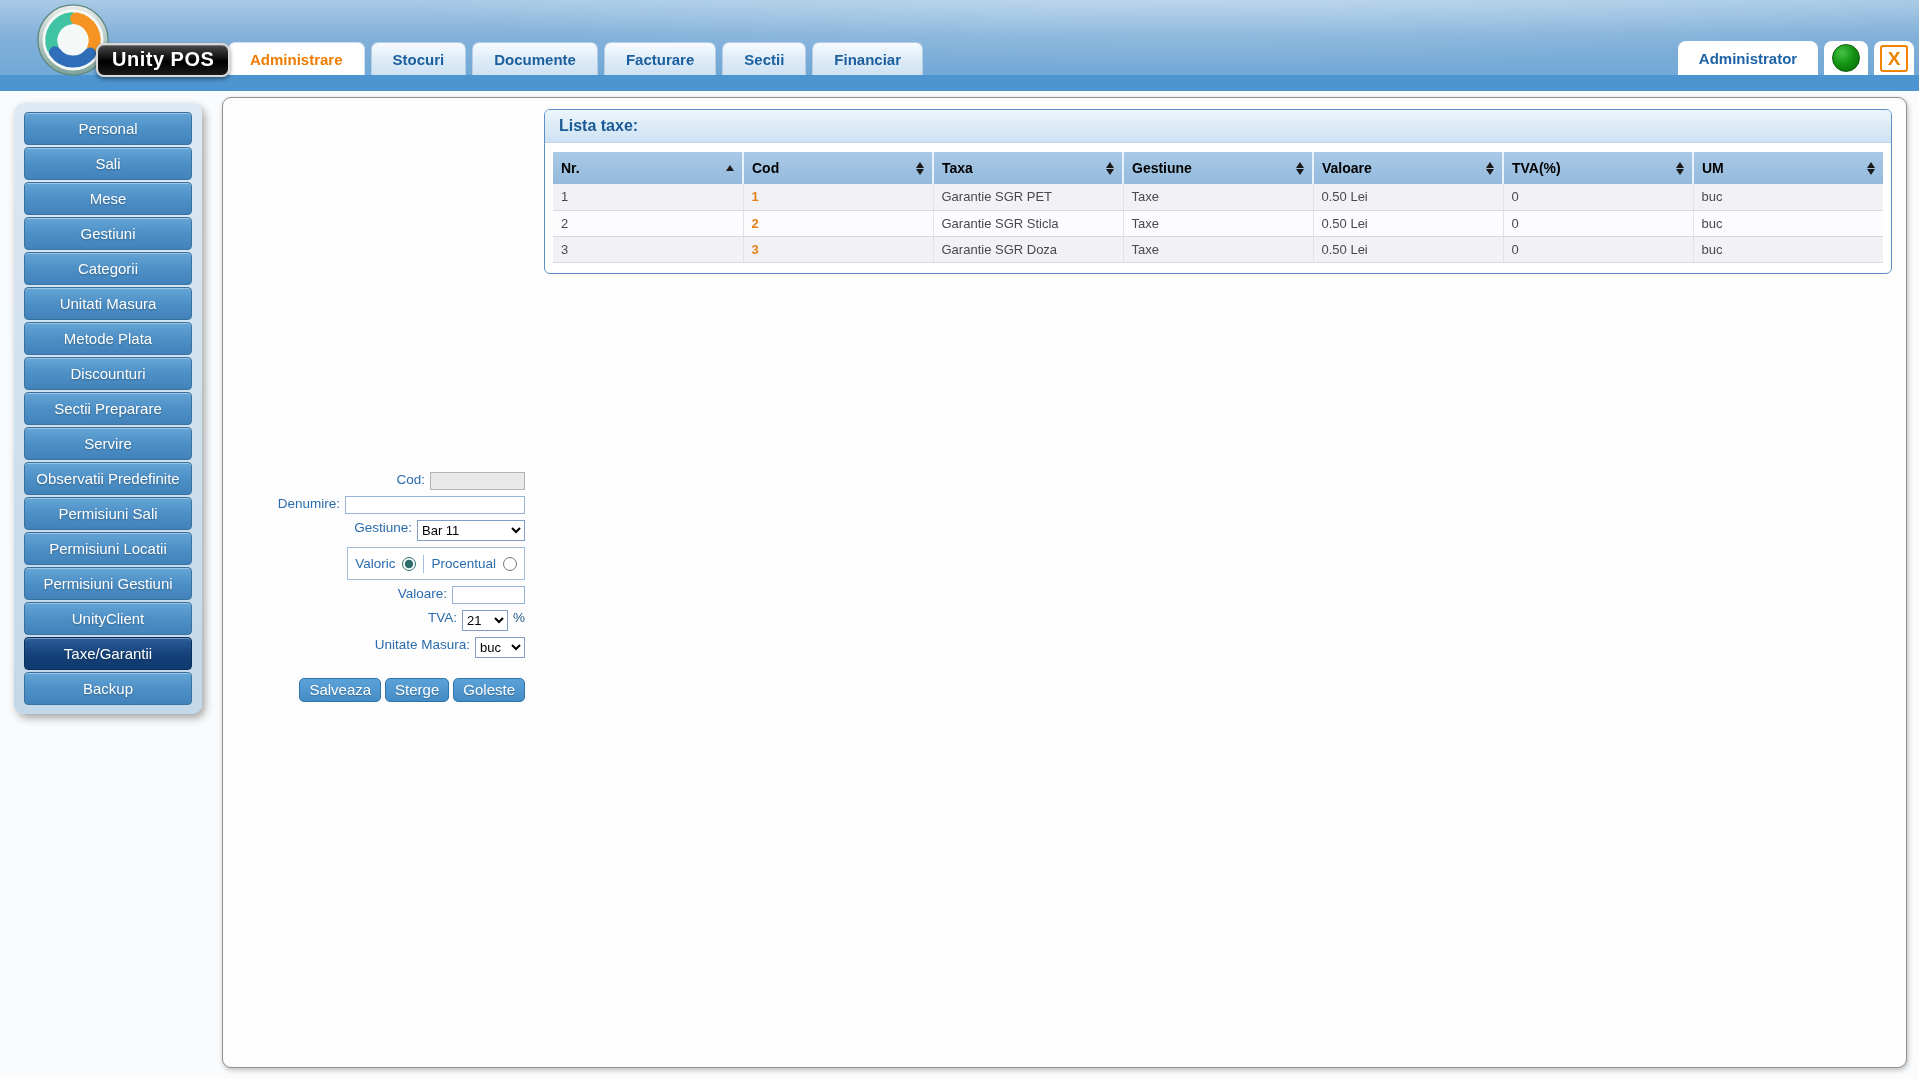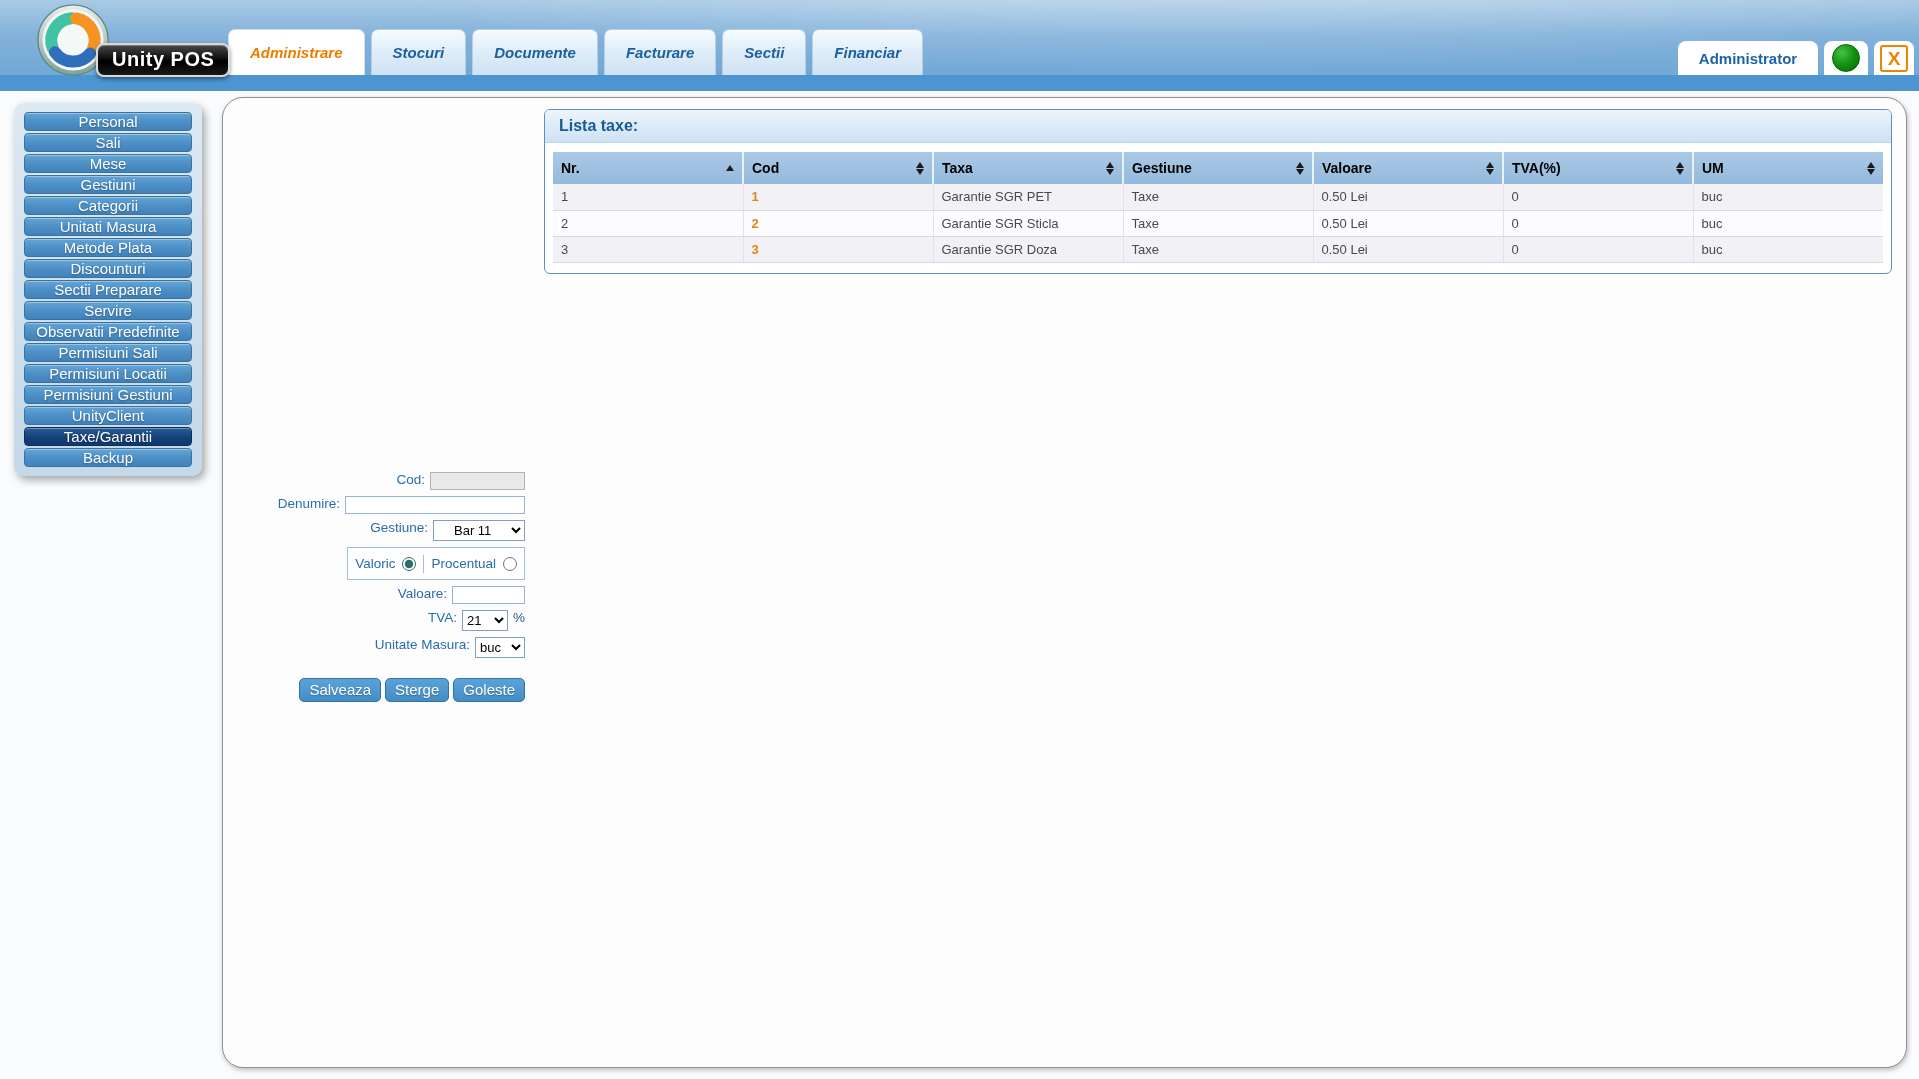--- a/index.html
+++ b/index.html
@@ -12,51 +12,51 @@
   .header::before { content:""; position:absolute; inset:0;
     background:radial-gradient(ellipse 1200px 140px at 62% -30%, rgba(255,255,255,.30), rgba(255,255,255,0) 70%); }
   .header-strip { position:absolute; bottom:0; left:0; width:100%; height:16px; background:#4c95d0; }
 
   .logo { position:absolute; left:36px; top:1px; height:76px; display:flex; align-items:flex-end; z-index:3; }
   .logo-badge { margin-left:-14px; margin-top:6px; background:linear-gradient(180deg,#4a4a4a,#000 55%,#1a1a1a);
     border:2px solid #d9d9d9; box-shadow:0 2px 4px rgba(0,0,0,.45), inset 0 1px 1px rgba(255,255,255,.3);
     border-radius:8px; padding:3px 14px 4px 14px; color:#fff; font-weight:bold; font-size:20px; letter-spacing:.5px; }
 
   .nav-tabs { position:absolute; left:228px; bottom:16px; display:flex; gap:6px; z-index:2; }
-  .tab { height:46px; padding:0 21px; display:flex; align-items:center; justify-content:center;
+  .tab { height:33px; padding:0 21px; display:flex; align-items:center; justify-content:center;
     font-weight:bold; font-size:15px; color:#1c5f9e; border:1px solid #b7cee2; border-bottom:none;
     border-radius:7px 7px 0 0; background:linear-gradient(180deg,#f7fbfe 0%,#dcebf7 55%,#cfe2f3 100%);
-    cursor:pointer;font-style:italic; }
+    cursor:pointer; }
   .tab.active { background:#fff; color:#ef7c00; border-color:#cfdded; }
 
   .right-controls { position:absolute; right:5px; bottom:16px; display:flex; gap:6px; align-items:flex-end; z-index:2; }
   .user-tab { height:34px; min-width:140px; padding:0 18px; background:#fff; border-radius:8px 8px 0 0;
     display:flex; align-items:center; justify-content:center; font-weight:bold; font-size:15px; color:#1e63a7; cursor:pointer; }
   .icon-tab { height:34px; width:44px; background:#fff; border-radius:8px 8px 0 0;
     display:flex; align-items:center; justify-content:center; cursor:pointer; }
   .icon-tab.close { width:40px; }
   .green-dot { width:28px; height:28px; border-radius:50%; border:1px solid #0a5c0a;
     background:radial-gradient(circle at 35% 30%, #45c245 0%, #149614 45%, #0b7a0b 75%, #086308 100%); }
   .x-box { width:28px; height:27px; border:2px solid #f08300; border-radius:3px; color:#f08300;
     font-weight:bold; font-size:19px; line-height:23px; text-align:center; background:#fff; }
 
   
   .sidebar { position:absolute; left:14px; top:103px; width:188px; padding:9px 10px;
     background:linear-gradient(180deg,#dde9f3,#c3d8e9); border-radius:10px;
     box-shadow:3px 4px 8px rgba(0,0,0,.35); display:flex; flex-direction:column; gap:2px; }
-  .side-btn { height:19px; border:1px solid #39729f; border-radius:4px; color:#fff; font-size:15px;
+  .side-btn { height:33px; border:1px solid #39729f; border-radius:4px; color:#fff; font-size:15px;
     display:flex; align-items:center; justify-content:center; cursor:pointer;
     background:linear-gradient(180deg,#65a5d6 0%,#4d90c6 50%,#4182ba 100%);
     box-shadow:inset 0 1px 0 rgba(255,255,255,.35); text-shadow:0 1px 2px rgba(0,0,0,.3); }
   .side-btn.active { background:linear-gradient(180deg,#2a5c97 0%,#143f78 60%,#0f3a6d 100%);
     border-color:#0a2f5c; }
 
   
   .main-panel { position:absolute; left:222px; top:97px; width:1685px; height:971px;
-    background:#fdfdfe; border:1px solid #909090; border-radius:21px;
+    background:#fdfdfe; border:1px solid #909090; border-radius:9px;
     box-shadow:1px 2px 5px rgba(0,0,0,.25); }
 
   
   .list-panel { position:absolute; left:321px; top:11px; right:14px;
     border:1px solid #5c8fc5; border-radius:6px; background:#fff; overflow:hidden; }
   .list-header { height:33px; display:flex; align-items:center; padding-left:14px;
     background:linear-gradient(180deg,#eef5fb 0%,#dcebf7 50%,#cfe2f3 100%);
     border-bottom:1px solid #bdd2e8; font-weight:bold; font-size:16px; color:#1b5a94; }
   .table-wrap { padding:9px 8px 10px 8px; }
   table.tax-table { width:100%; border-collapse:collapse; table-layout:fixed; }
@@ -79,21 +79,21 @@
   .frow { display:flex; justify-content:flex-end; align-items:flex-start; gap:5px; margin-bottom:6px; }
   .flabel { color:#2a6cad; font-size:13.5px; white-space:nowrap; }
   .tax-form input[type=text] { height:18px; border:1px solid #94b4d8; font-size:13px; padding:0 3px;
     font-family:"Liberation Sans",sans-serif; background:#fff; }
   .tax-form input[type=text]:disabled { background:#e9e9ea; border-color:#b2b2b8; }
   .inp-cod { width:95px; }
   .inp-denumire { width:180px; }
   .inp-valoare { width:73px; }
   .tax-form select { height:21px; border:1px solid #7f9fc6; font-size:13px; background:#fff;
     font-family:"Liberation Sans",sans-serif; }
-  .sel-gestiune { width:92px;padding-left:16px; }
+  .sel-gestiune { width:108px; }
   .sel-tva { width:46px; }
   .sel-um { width:50px; }
   .radio-group { display:flex; align-items:center; height:33px; border:1px solid #a3bedd;
     padding:0 7px; gap:7px; background:#fff; }
   .radio-group .vdiv { width:1px; height:18px; background:#a3bedd; }
   .radio-group input[type=radio] { width:14px; height:14px; accent-color:#2e6b6b; margin:0; }
   .suffix { color:#2a5a8a; font-size:13.5px; }
   .btn-row { display:flex; justify-content:flex-end; gap:4px; margin-top:20px; }
   .form-btn { background:linear-gradient(180deg,#5aa2d8,#448cc4); border:1px solid #2d74aa; border-radius:5px;
     color:#fff; font-size:15px; padding:2px 9px 3px 9px; cursor:pointer; font-family:"Liberation Sans",sans-serif;

